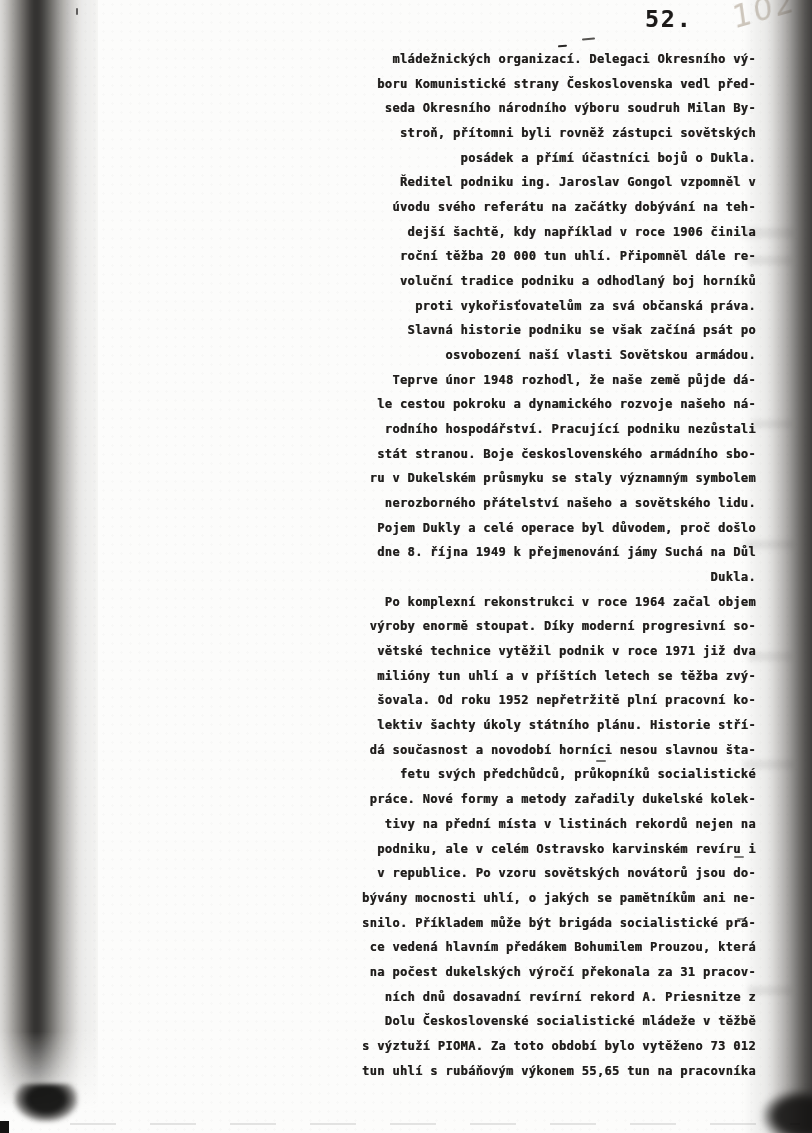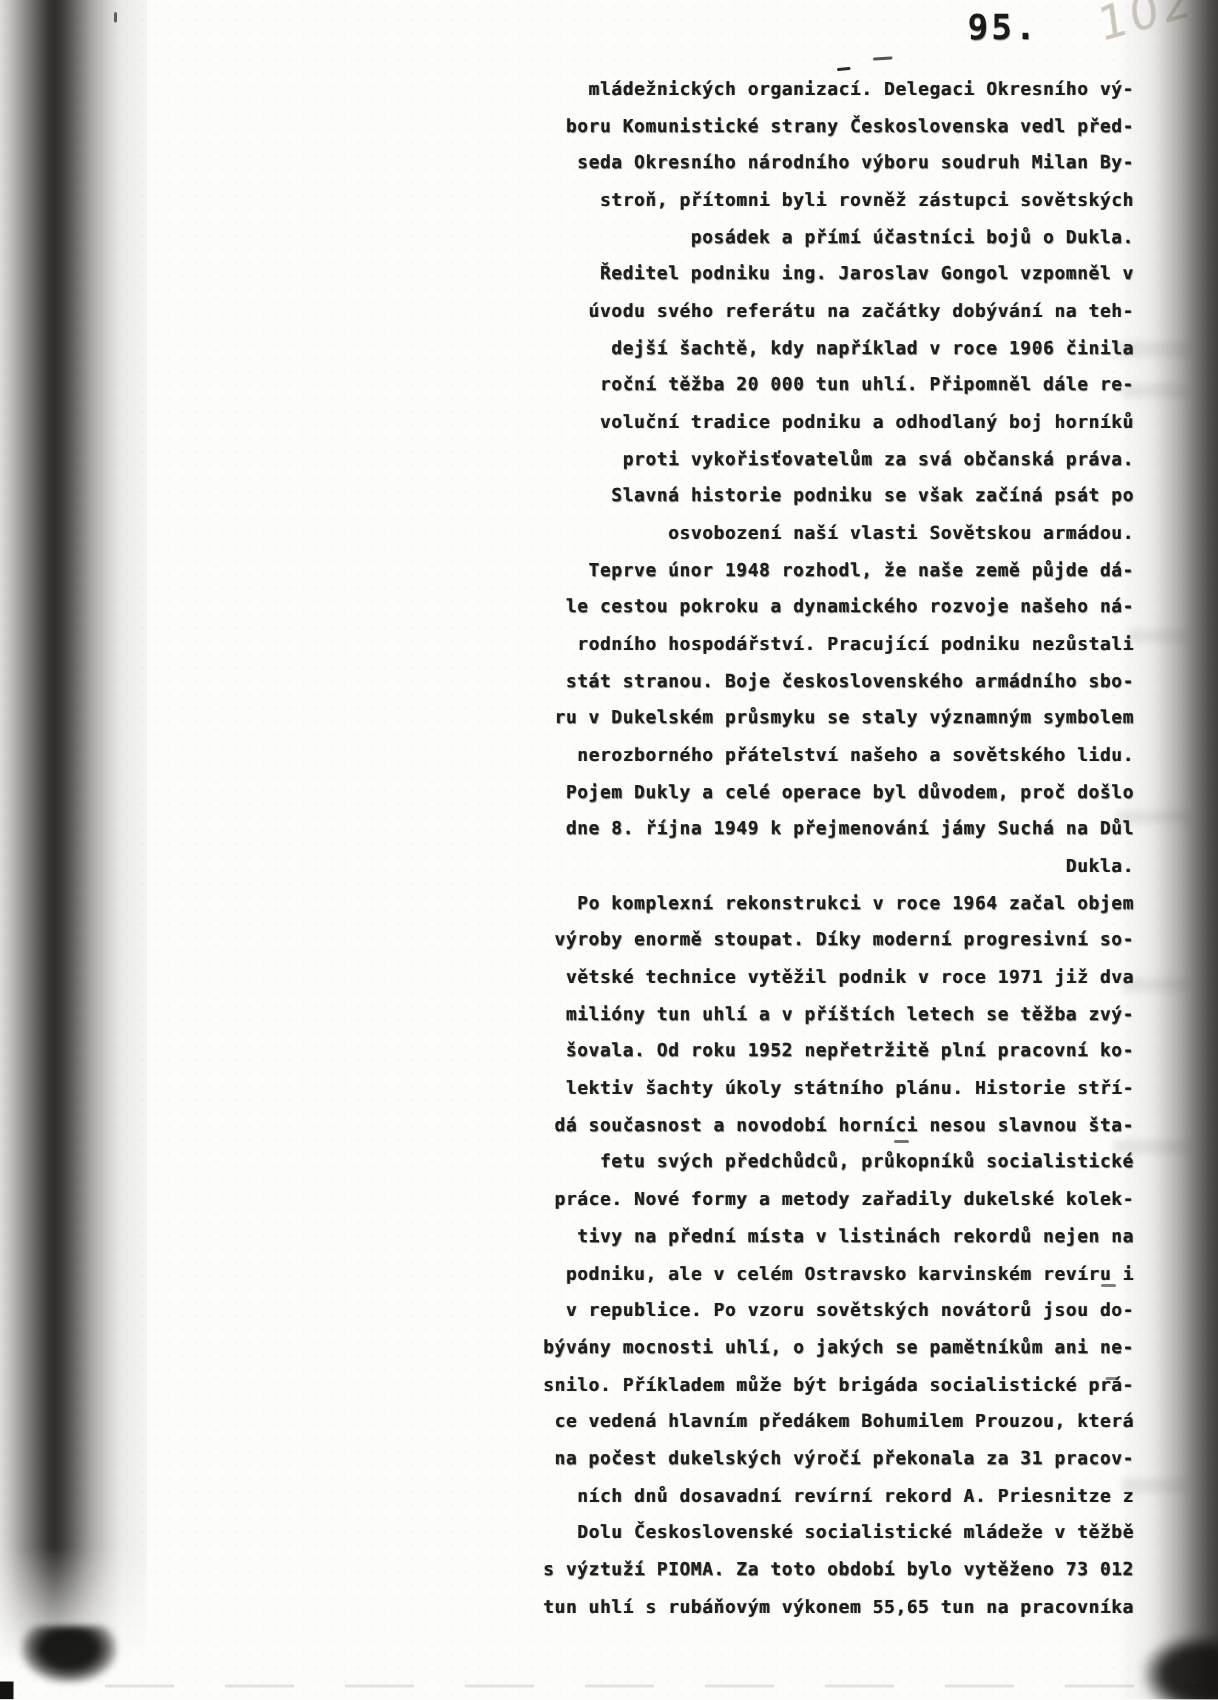--- a/index.html
+++ b/index.html
@@ -130,21 +130,21 @@
 
   <div class="handwritten-number">102</div>
 
   <div class="band-left"></div>
   <div class="band-right"></div>
   <div class="blob-bottom-left"></div>
   <div class="blob-bottom-right"></div>
   <div class="corner-mark"></div>
   <div class="bottom-edge-line"></div>
 
-  <div class="page-number">95.</div>
+  <div class="page-number">52.</div>
 
   <div class="text-block"><div class="tline">mládežnických organizací. Delegaci Okresního vý-</div><div class="tline">boru Komunistické strany Československa vedl před-</div><div class="tline">seda Okresního národního výboru soudruh Milan By-</div><div class="tline">stroň, přítomni byli rovněž zástupci sovětských</div><div class="tline">posádek a přímí účastníci bojů o Dukla.</div><div class="tline">Ředitel podniku ing. Jaroslav Gongol vzpomněl v</div><div class="tline">úvodu svého referátu na začátky dobývání na teh-</div><div class="tline">dejší šachtě, kdy například v roce 1906 činila</div><div class="tline">roční těžba 20 000 tun uhlí. Připomněl dále re-</div><div class="tline">voluční tradice podniku a odhodlaný boj horníků</div><div class="tline">proti vykořisťovatelům za svá občanská práva.</div><div class="tline">Slavná historie podniku se však začíná psát po</div><div class="tline">osvobození naší vlasti Sovětskou armádou.</div><div class="tline">Teprve únor 1948 rozhodl, že naše země půjde dá-</div><div class="tline">le cestou pokroku a dynamického rozvoje našeho ná-</div><div class="tline">rodního hospodářství. Pracující podniku nezůstali</div><div class="tline">stát stranou. Boje československého armádního sbo-</div><div class="tline">ru v Dukelském průsmyku se staly významným symbolem</div><div class="tline">nerozborného přátelství našeho a sovětského lidu.</div><div class="tline">Pojem Dukly a celé operace byl důvodem, proč došlo</div><div class="tline">dne 8. října 1949 k přejmenování jámy Suchá na Důl</div><div class="tline">Dukla.</div><div class="tline">Po komplexní rekonstrukci v roce 1964 začal objem</div><div class="tline">výroby enormě stoupat. Díky moderní progresivní so-</div><div class="tline">větské technice vytěžil podnik v roce 1971 již dva</div><div class="tline">milióny tun uhlí a v příštích letech se těžba zvý-</div><div class="tline">šovala. Od roku 1952 nepřetržitě plní pracovní ko-</div><div class="tline">lektiv šachty úkoly státního plánu. Historie stří-</div><div class="tline">dá současnost a novodobí horníci nesou slavnou šta-</div><div class="tline">fetu svých předchůdců, průkopníků socialistické</div><div class="tline">práce. Nové formy a metody zařadily dukelské kolek-</div><div class="tline">tivy na přední místa v listinách rekordů nejen na</div><div class="tline">podniku, ale v celém Ostravsko karvinském revíru i</div><div class="tline">v republice. Po vzoru sovětských novátorů jsou do-</div><div class="tline">bývány mocnosti uhlí, o jakých se pamětníkům ani ne-</div><div class="tline">snilo. Příkladem může být brigáda socialistické prá-</div><div class="tline">ce vedená hlavním předákem Bohumilem Prouzou, která</div><div class="tline">na počest dukelských výročí překonala za 31 pracov-</div><div class="tline">ních dnů dosavadní revírní rekord A. Priesnitze z</div><div class="tline">Dolu Československé socialistické mládeže v těžbě</div><div class="tline">s výztuží PIOMA. Za toto období bylo vytěženo 73 012</div><div class="tline">tun uhlí s rubáňovým výkonem 55,65 tun na pracovníka</div></div>
 
   <div class="stray s1"></div>
   <div class="stray s2"></div>
   <div class="stray s3"></div>
   <div class="stray s4"></div>
   <div class="stray s5"></div>
   <div class="stray s6"></div>
 

